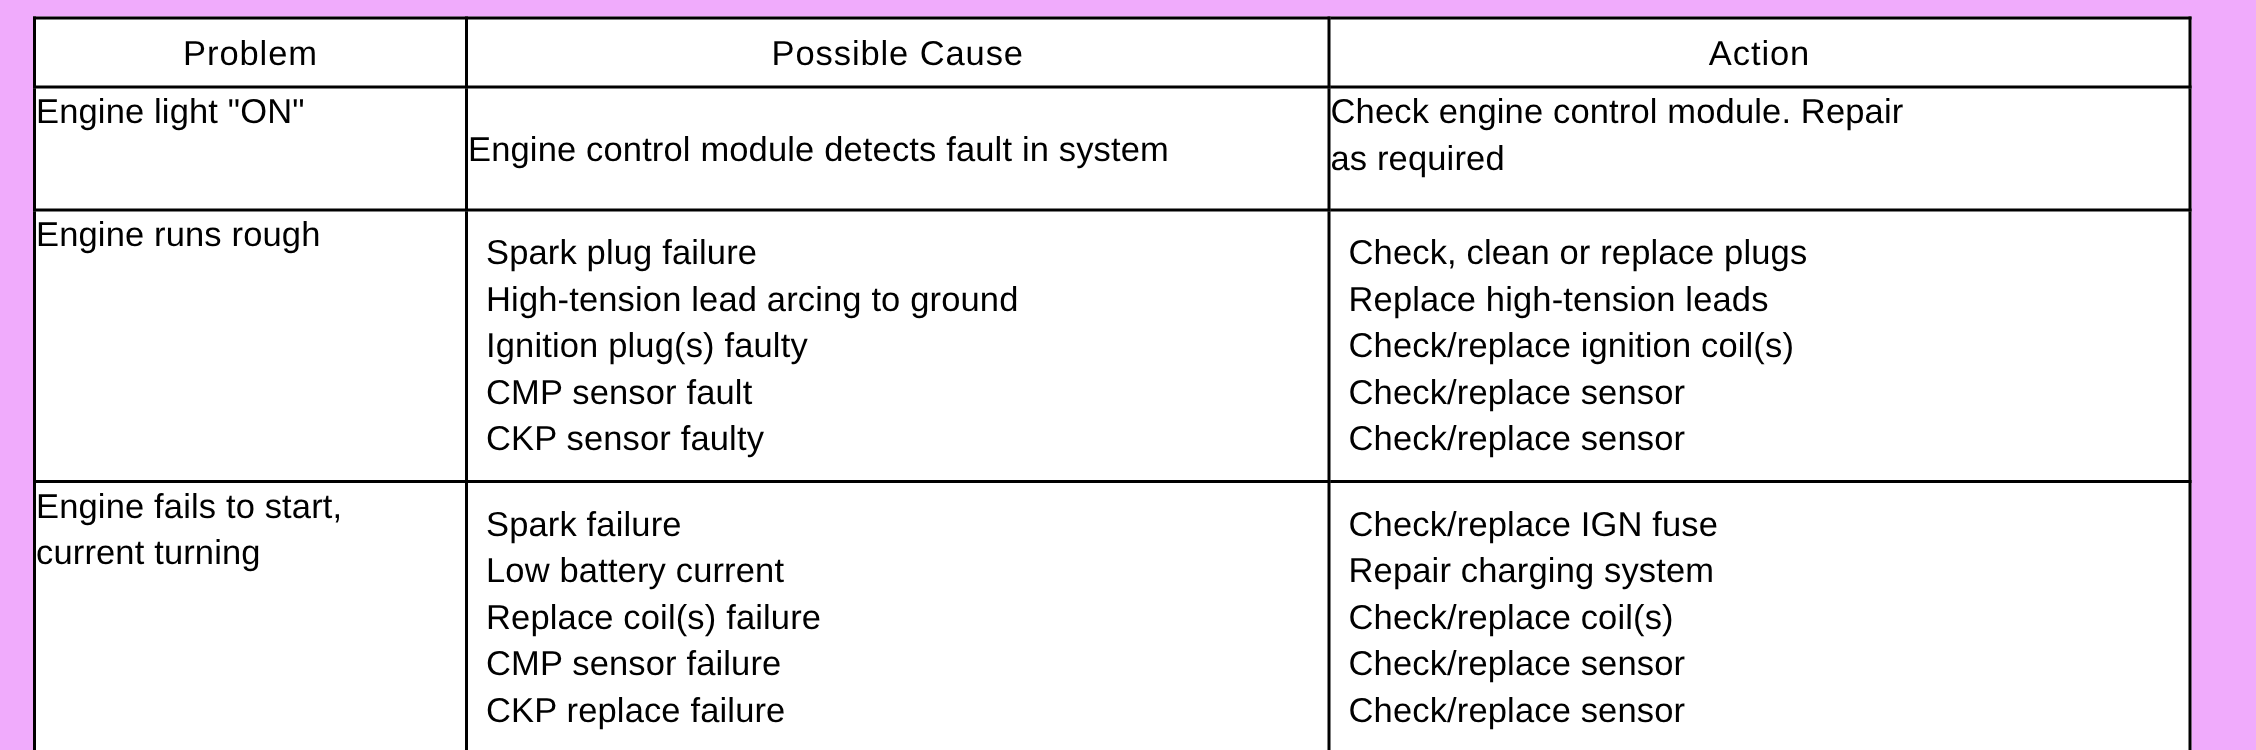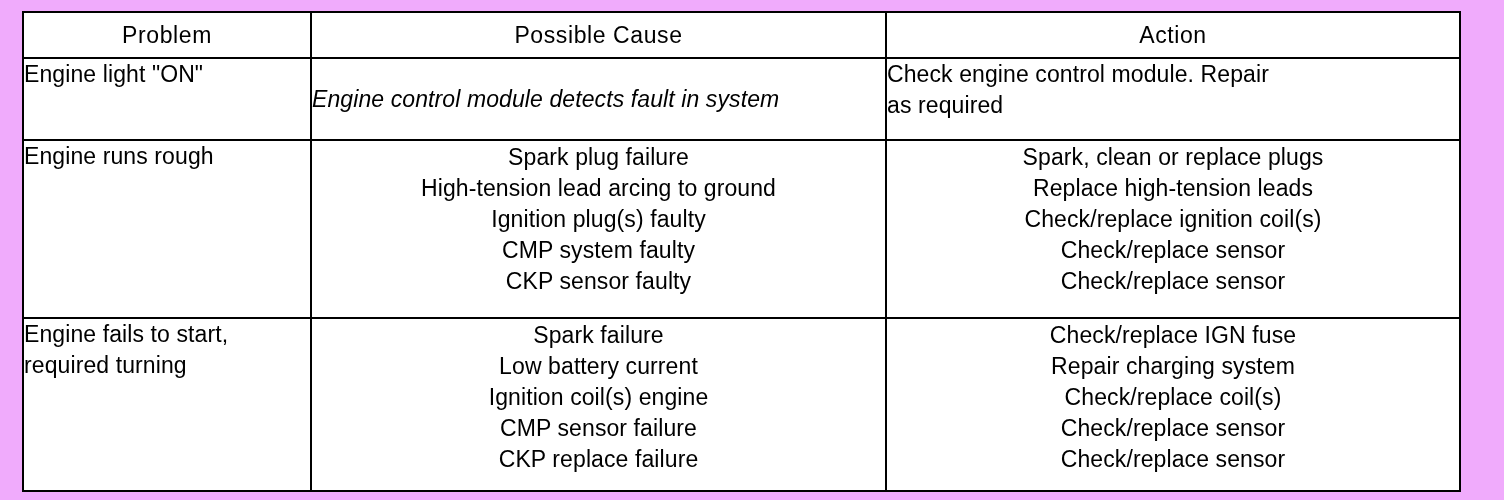--- a/index.html
+++ b/index.html
@@ -69,33 +69,31 @@
   
   .row-1 td { height: 80px; }
   .row-2 td { height: 176px; }
   .row-3 td { height: 171px; }
 
   
   .cell.vcenter {
     vertical-align: middle;
     padding-top: 0;
     padding-bottom: 0;
-    font-style: italic;
   }
 
   .line {
     display: block;
     white-space: nowrap;
   }
 
   .list {
     margin: 0;
-    padding: 1px;
+    padding: 12px;
     list-style: none;
-    text-align: center;
   }
   .list li {
     white-space: nowrap;
     line-height: 31px;
   }
 </style>
 </head>
 <body>
 
 <div id="page">
@@ -132,45 +130,45 @@
 
       <tr class="row-2">
         <td class="cell">
           <span class="line">Engine runs rough</span>
         </td>
         <td class="cell">
           <ul class="list">
             <li>Spark plug failure</li>
             <li>High-tension lead arcing to ground</li>
             <li>Ignition plug(s) faulty</li>
-            <li>CMP system faulty</li>
+            <li>CMP sensor fault</li>
             <li>CKP sensor faulty</li>
           </ul>
         </td>
         <td class="cell">
           <ul class="list">
-            <li>Spark, clean or replace plugs</li>
+            <li>Check, clean or replace plugs</li>
             <li>Replace high-tension leads</li>
             <li>Check/replace ignition coil(s)</li>
             <li>Check/replace sensor</li>
             <li>Check/replace sensor</li>
           </ul>
         </td>
       </tr>
 
       <tr class="row-3">
         <td class="cell">
           <span class="line">Engine fails to start,</span>
-          <span class="line">required turning</span>
+          <span class="line">current turning</span>
         </td>
         <td class="cell">
           <ul class="list">
             <li>Spark failure</li>
             <li>Low battery current</li>
-            <li>Ignition coil(s) engine</li>
+            <li>Replace coil(s) failure</li>
             <li>CMP sensor failure</li>
             <li>CKP replace failure</li>
           </ul>
         </td>
         <td class="cell">
           <ul class="list">
             <li>Check/replace IGN fuse</li>
             <li>Repair charging system</li>
             <li>Check/replace coil(s)</li>
             <li>Check/replace sensor</li>

